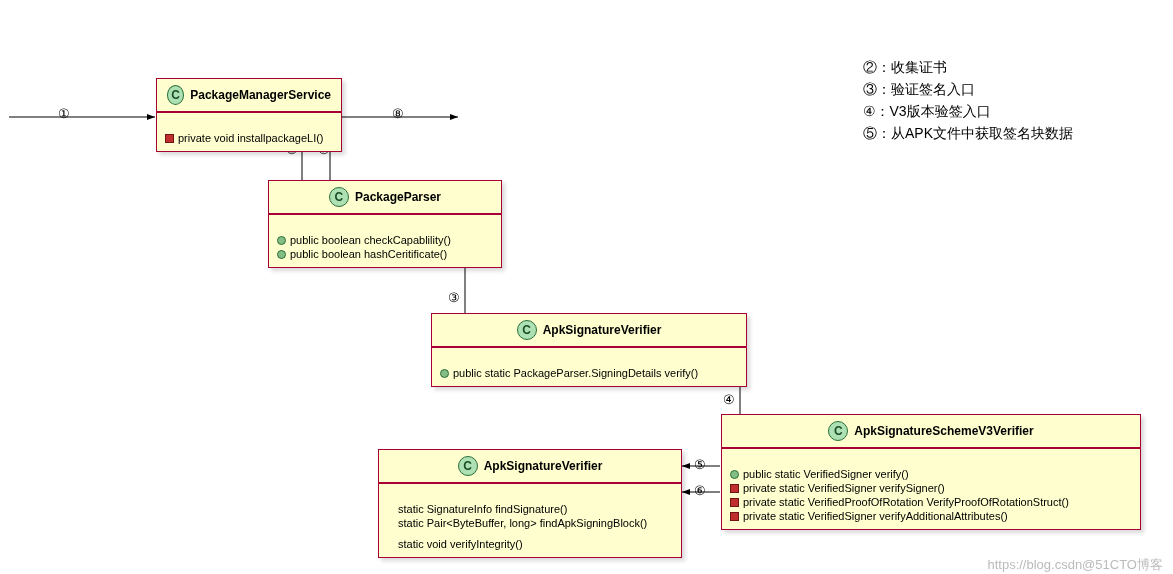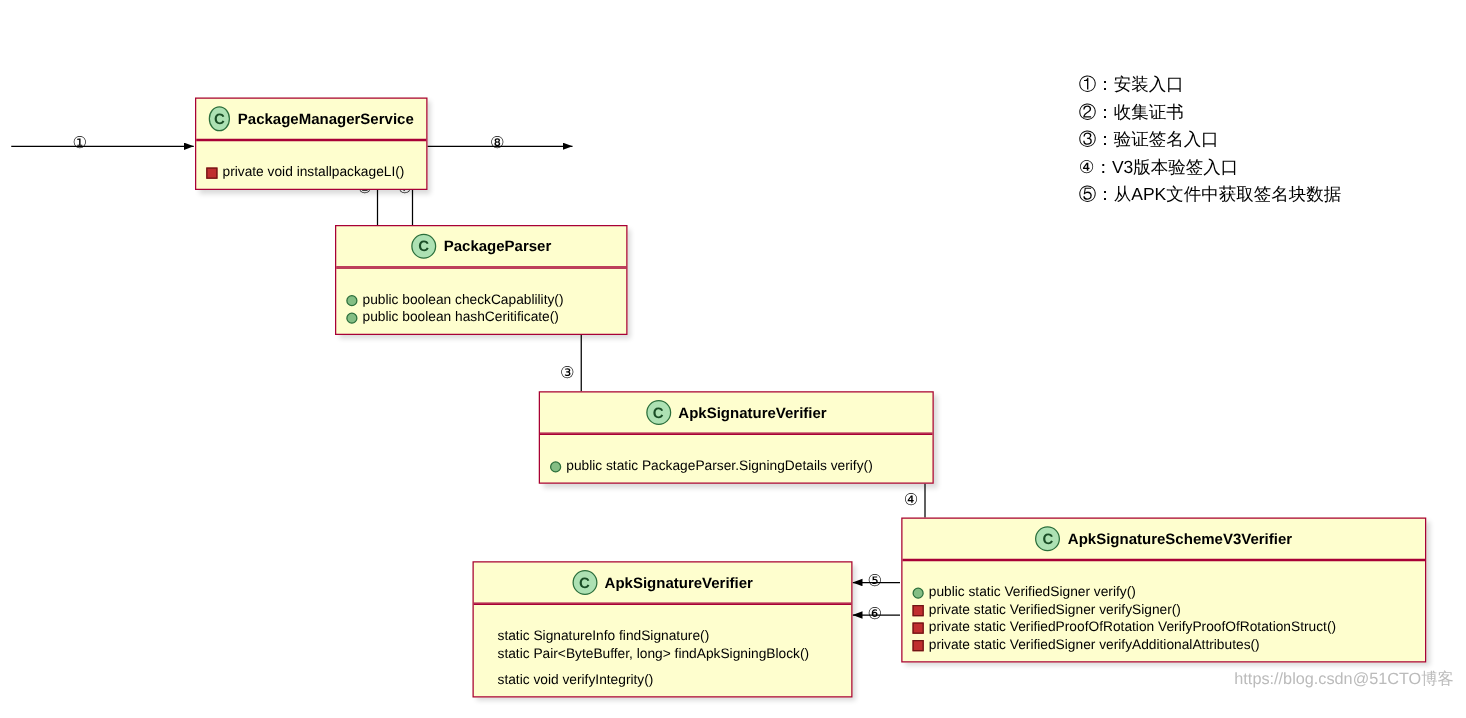--- a/index.html
+++ b/index.html
@@ -77,21 +77,21 @@
     right: 100px;
     top: 56px;
     font-size: 14px;
     line-height: 22px;
     font-family: "SimSun", sans-serif;
   }
   .legend div { white-space: nowrap; }
   .watermark {
     position: absolute;
     right: 10px;
-    bottom: 22px;
+    bottom: 0;
     color: #bbbbbb;
     font-size: 13px;
     font-family: sans-serif;
   }
   svg.edges {
     position: absolute;
     left: 0; top: 0;
     width: 1173px; height: 574px;
     pointer-events: none;
   }
@@ -231,20 +231,19 @@
         <span class="vis-def"></span>
       </div>
     <div class="member">
         <span class="vis-def"></span>
         <span>static void verifyIntegrity()</span>
       </div>
   </div>
 </div>
 
 <div class="legend">
-  <div>①：安装入口</div>
   <div>②：收集证书</div>
   <div>③：验证签名入口</div>
   <div>④：V3版本验签入口</div>
   <div>⑤：从APK文件中获取签名块数据</div>
 </div>
 
 <div class="watermark">https://blog.csdn@51CTO博客</div>
 
 </body></html>

